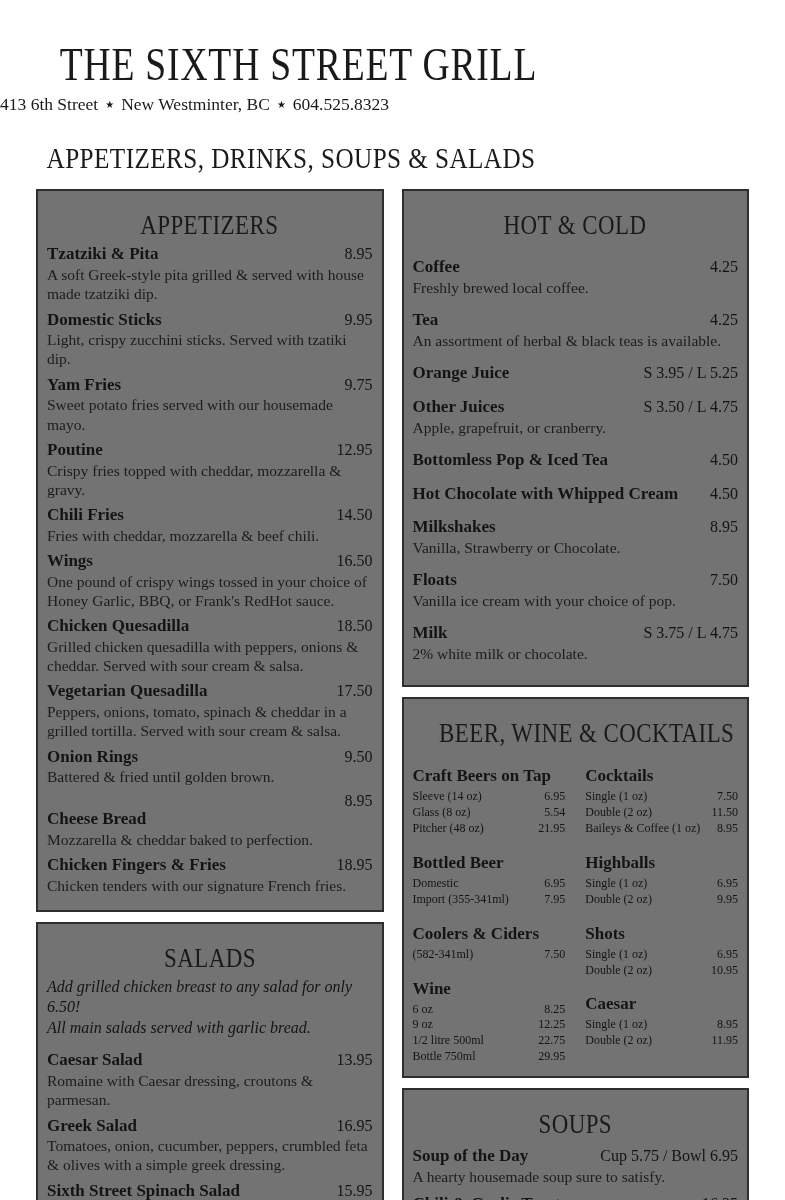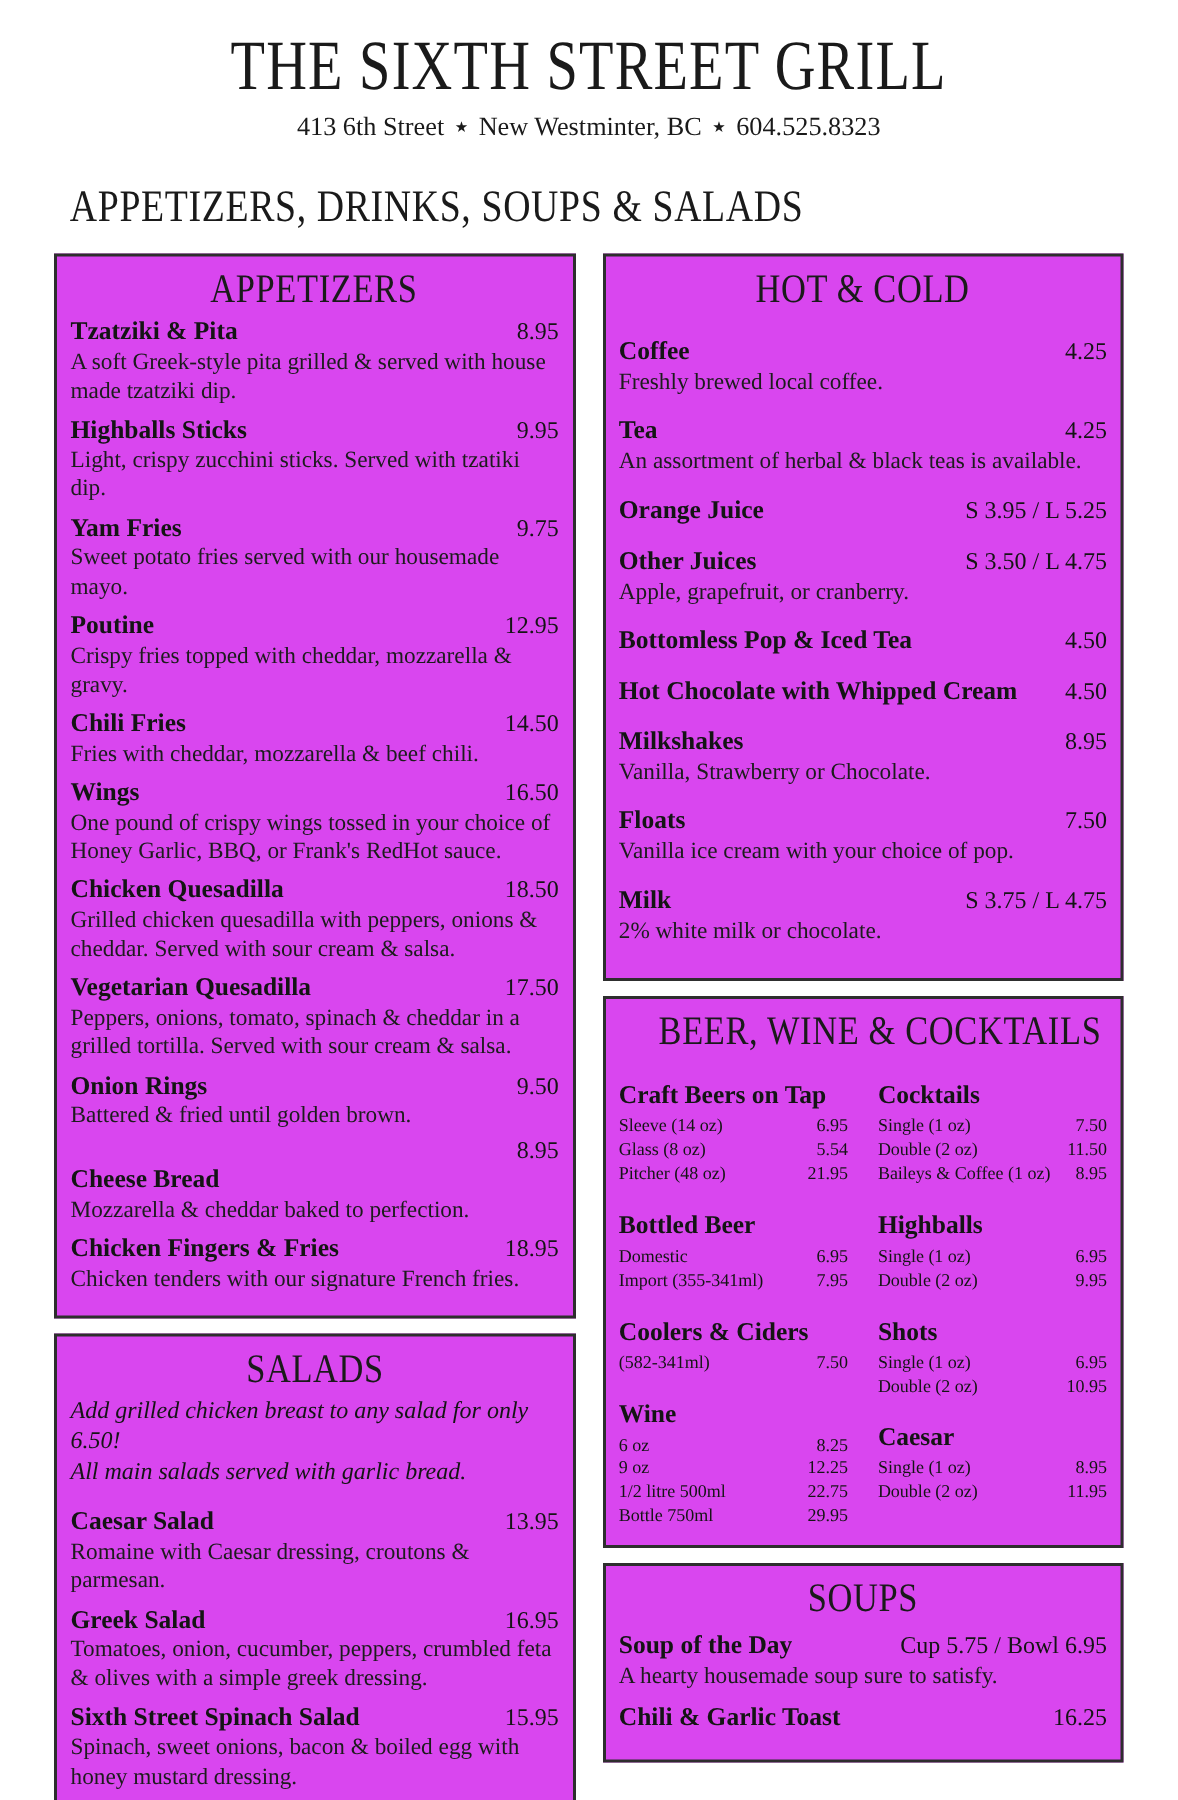--- a/index.html
+++ b/index.html
@@ -12,21 +12,21 @@
   .page {
     position: relative;
     width: 785px;
     height: 1200px;
     margin: 0 auto;
     background: #ffffff;
     overflow: hidden;
     box-sizing: border-box;
   }
   
-  .header { text-align: center; padding-top: 20px; }
+  .header { padding-top: 40px; }
   .restaurant-title {
     display: inline-block;
     font-size: 47px;
     line-height: 1.05;
     font-weight: 500;
     letter-spacing: 1px;
     transform: scaleX(0.80);
     transform-origin: center;
     white-space: nowrap;
     color: #1a1a1a;
@@ -56,24 +56,24 @@
   
   .columns {
     display: flex;
     gap: 18px;
     padding: 0 36px;
     align-items: flex-start;
   }
   .col { flex: 1; min-width: 0; }
   .box {
     border: 2px solid #2e2e2e;
-    padding: 5px 9px 9px 9px;
+    padding: 18px 9px 9px 9px;
     margin-bottom: 10px;
     box-sizing: border-box;
-    background: #d946ef;
+    background: #737373;
   }
   .box-heading-wrap { text-align: center; margin: 1px 0 3px 0; }
   .box-heading {
     display: inline-block;
     font-size: 27px;
     font-weight: 500;
     letter-spacing: 0.5px;
     transform: scaleX(0.85);
     transform-origin: center;
     white-space: nowrap;
@@ -168,21 +168,21 @@
 
         <div class="item">
           <div class="item-row">
               <span class="item-name">Tzatziki &amp; Pita</span>
               <span class="item-price">8.95</span>
             </div>
           <div class="item-desc">A soft Greek-style pita grilled &amp; served with house made tzatziki dip.</div>
         </div>
         <div class="item">
           <div class="item-row">
-              <span class="item-name">Highballs Sticks</span>
+              <span class="item-name">Domestic Sticks</span>
               <span class="item-price">9.95</span>
             </div>
           <div class="item-desc">Light, crispy zucchini sticks. Served with tzatiki dip.</div>
         </div>
         <div class="item">
           <div class="item-row">
               <span class="item-name">Yam Fries</span>
               <span class="item-price">9.75</span>
             </div>
           <div class="item-desc">Sweet potato fries served with our housemade mayo.</div>

